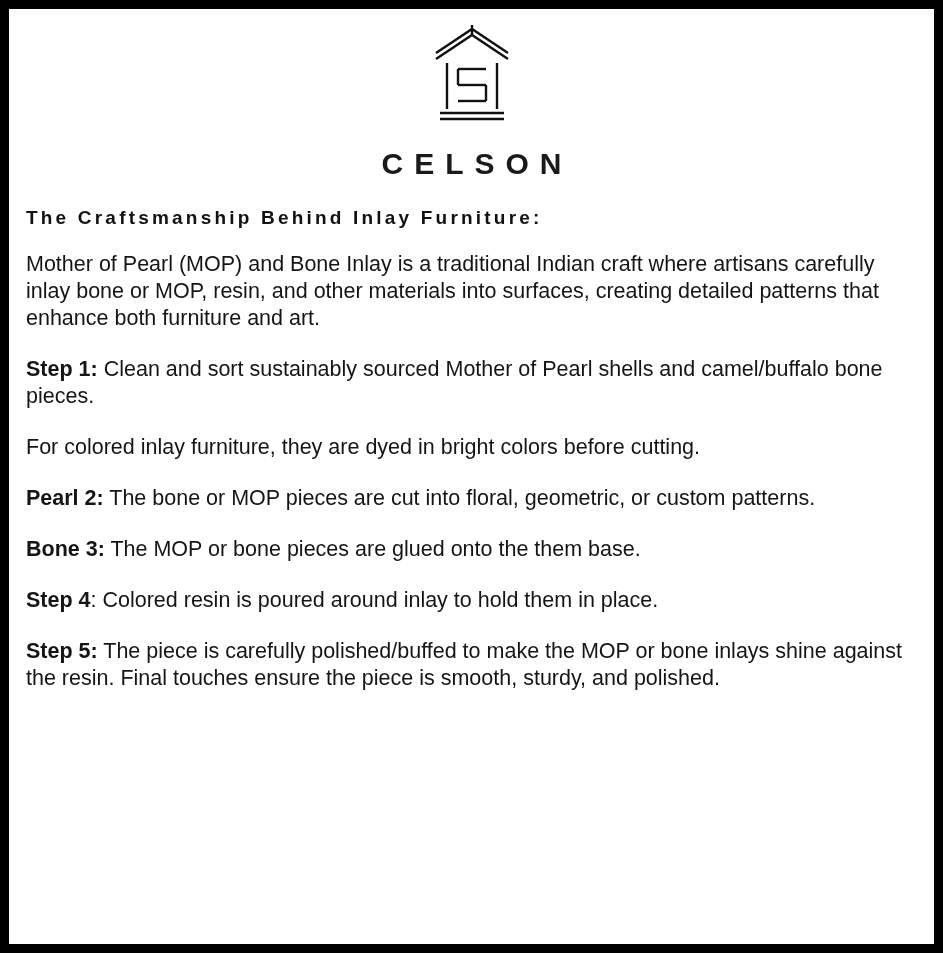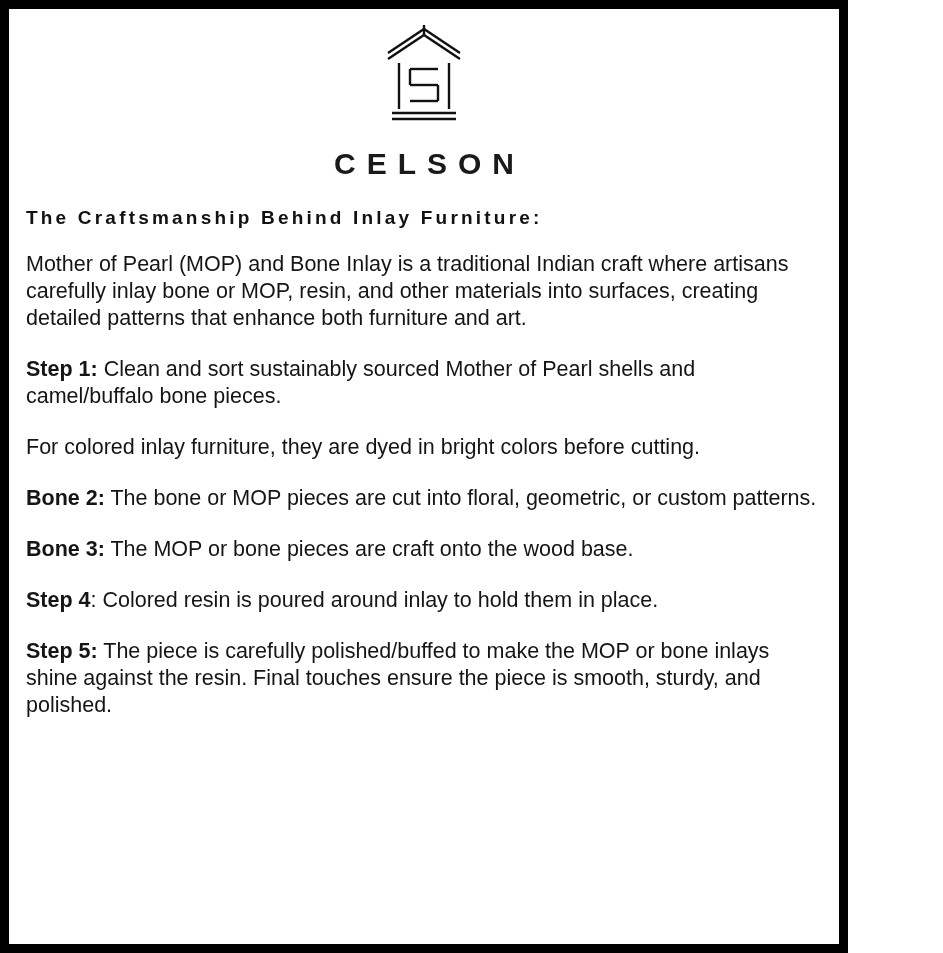--- a/index.html
+++ b/index.html
@@ -9,21 +9,21 @@
   }
   body {
     width: 943px;
     height: 953px;
     font-family: "Liberation Sans", sans-serif;
     color: #111111;
     overflow: hidden;
   }
   .page {
     box-sizing: border-box;
-    width: 848px;
+    width: 943px;
     height: 953px;
     border: 9px solid #000000;
     background: #ffffff;
     padding: 8px 17px 0 17px;
   }
   .brand-block {
     text-align: center;
     padding-top: 6px;
   }
   .logo-mark {
@@ -98,25 +98,25 @@
 
     <p class="para">
       <span class="step-label">Step 1:</span><span> Clean and sort sustainably sourced Mother of Pearl shells and camel/buffalo bone pieces.</span>
     </p>
 
     <p class="para">
       <span class="step-label"></span><span>For colored inlay furniture, they are dyed in bright colors before cutting.</span>
     </p>
 
     <p class="para">
-      <span class="step-label">Bone 2:</span><span> The bone or MOP pieces are cut into floral, geometric, or custom patterns.</span>
+      <span class="step-label">Pearl 2:</span><span> The bone or MOP pieces are cut into floral, geometric, or custom patterns.</span>
     </p>
 
     <p class="para">
-      <span class="step-label">Bone 3:</span><span> The MOP or bone pieces are craft onto the wood base.</span>
+      <span class="step-label">Bone 3:</span><span> The MOP or bone pieces are glued onto the them base.</span>
     </p>
 
     <p class="para">
       <span class="step-label">Step 4</span><span>: Colored resin is poured around inlay to hold them in place.</span>
     </p>
 
     <p class="para tight">
       <span class="step-label">Step 5:</span><span> The piece is carefully polished/buffed to make the MOP or bone inlays shine against the resin. Final touches ensure the piece is smooth, sturdy, and polished.</span>
     </p>
 

